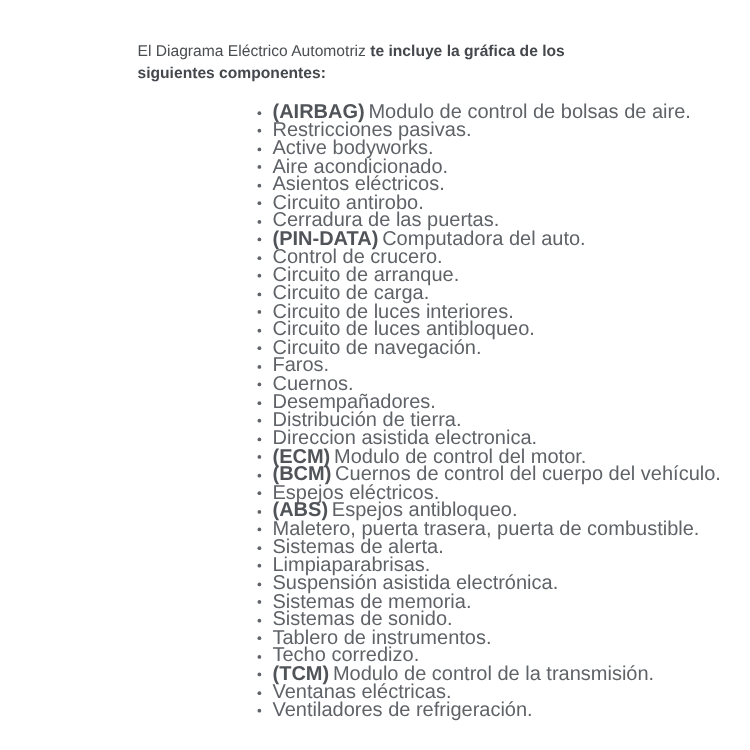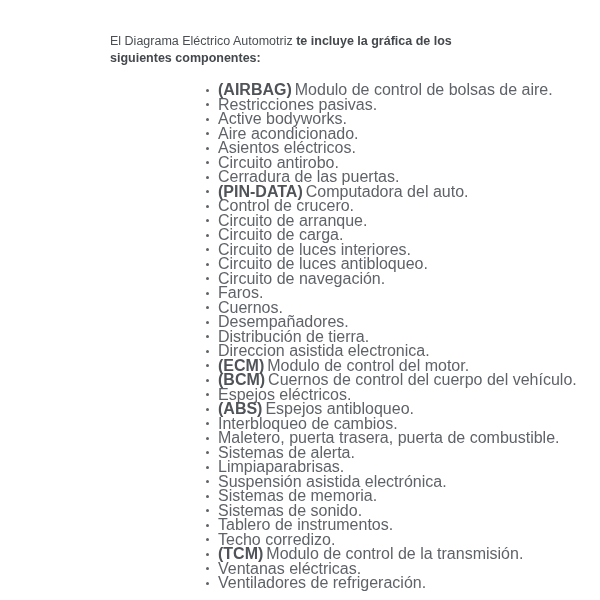--- a/index.html
+++ b/index.html
@@ -153,23 +153,20 @@
   </li>
 
   <li class="component-item">
     <span class="dot"></span><span class="item-text">Espejos eléctricos.</span>
   </li>
 
   <li class="component-item">
     <span class="dot"></span><span class="item-bold">(ABS)</span><span class="item-text">Espejos antibloqueo.</span>
   </li>
 
-  <li class="component-item">
-    <span class="dot"></span><span class="item-text">Interbloqueo de cambios.</span>
-  </li>
 
   <li class="component-item">
     <span class="dot"></span><span class="item-text">Maletero, puerta trasera, puerta de combustible.</span>
   </li>
 
   <li class="component-item">
     <span class="dot"></span><span class="item-text">Sistemas de alerta.</span>
   </li>
 
   <li class="component-item">

